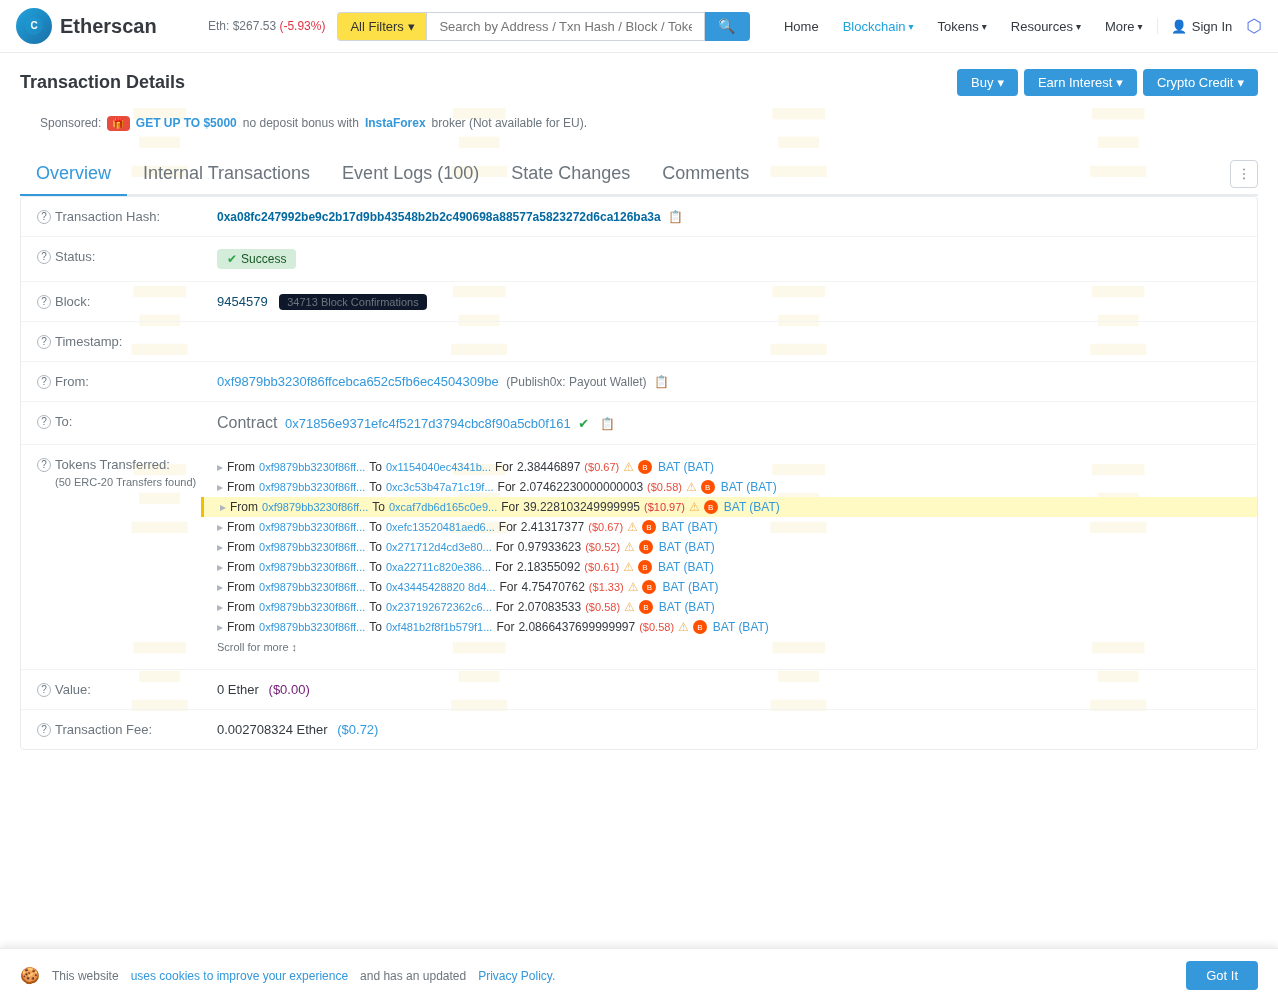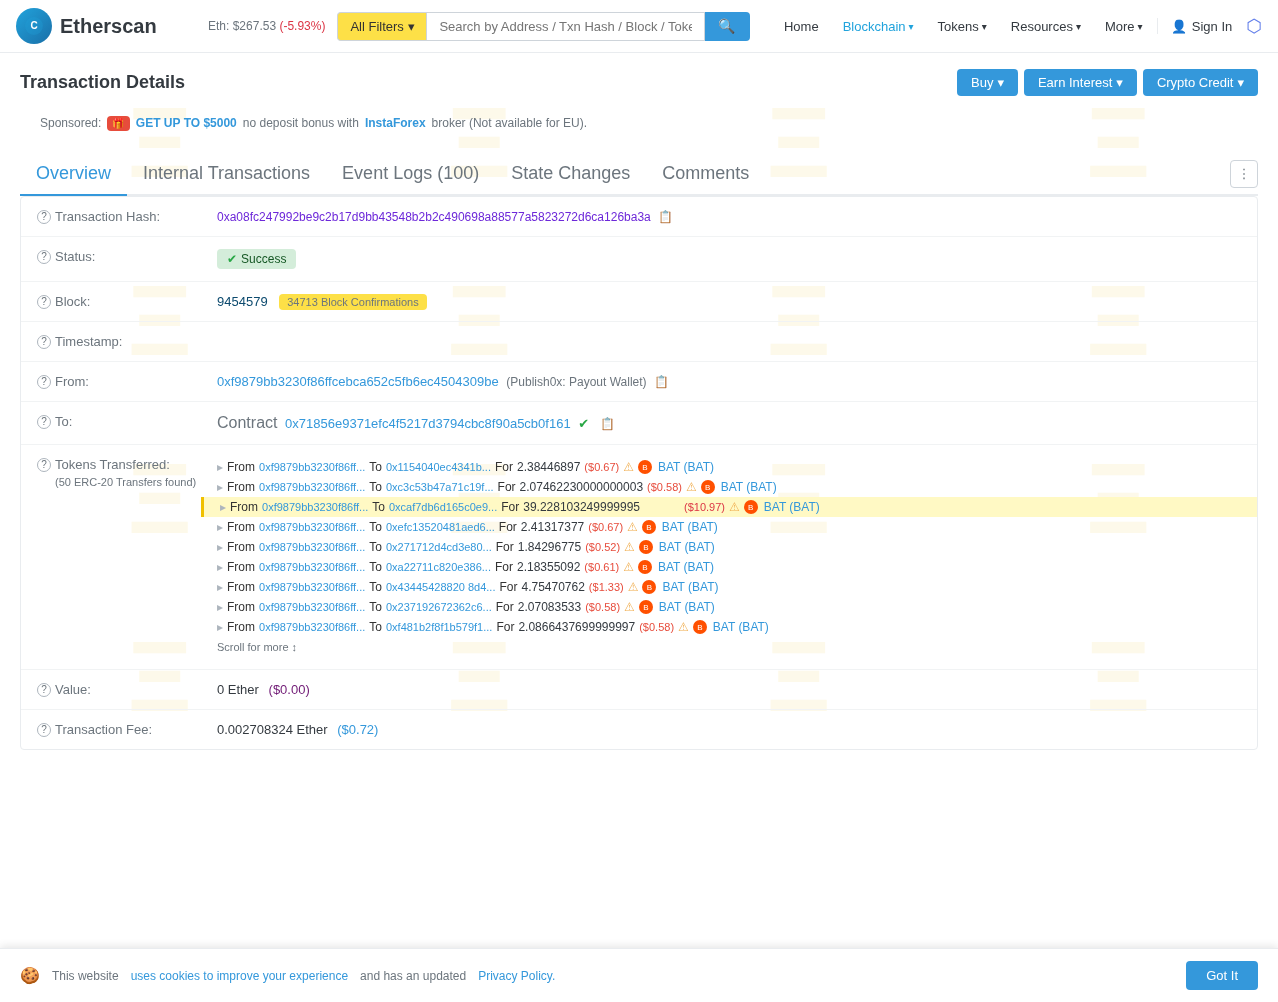--- a/index.html
+++ b/index.html
@@ -52,26 +52,26 @@
     .tab.active { color: #3498db; border-bottom-color: #3498db; font-weight: 500; }
     .tab-more-btn { margin-left: auto; width: 28px; height: 28px; display: flex; align-items: center; justify-content: center; border: 1px solid #ced4da; border-radius: 4px; cursor: pointer; color: #6c757d; }
 
     
     .tx-details { border: 1px solid #e9ecef; border-radius: 4px; margin-top: 0; }
     .tx-row { display: flex; align-items: flex-start; padding: 12px 16px; border-bottom: 1px solid #f1f3f4; }
     .tx-row:last-child { border-bottom: none; }
     .tx-label { min-width: 180px; color: #6c757d; display: flex; align-items: center; gap: 4px; font-size: 13px; flex-shrink: 0; }
     .tx-label .help-icon { width: 14px; height: 14px; border-radius: 50%; border: 1px solid #adb5bd; display: inline-flex; align-items: center; justify-content: center; font-size: 10px; color: #6c757d; cursor: help; flex-shrink: 0; }
     .tx-value { flex: 1; word-break: break-all; font-size: 13px; }
-    .tx-hash { color: #6d28d9; font-weight: 400; font-size: 12px; }
+    .tx-hash { color: #0369a1; font-weight: 700; font-size: 12px; }
     .copy-icon { color: #6c757d; cursor: pointer; font-size: 12px; margin-left: 4px; }
     .status-badge { display: inline-flex; align-items: center; gap: 4px; background: #d4edda; color: #155724; padding: 3px 10px; border-radius: 4px; font-size: 12px; }
     .status-dot { color: #28a745; }
     .block-link { color: #0c4a6e; text-decoration: none; margin-top: 12px; }
-    .confirmations-badge { background: #fde047; color: #6c757d; padding: 2px 8px; border-radius: 4px; font-size: 11px; margin-left: 8px; }
+    .confirmations-badge { background: #0f172a; color: #6c757d; padding: 2px 8px; border-radius: 4px; font-size: 11px; margin-left: 8px; }
     .timestamp-icon { color: #6c757d; margin-right: 4px; }
     .from-link { color: #3498db; text-decoration: none; }
     .publish-label { color: #6c757d; font-size: 12px; margin-left: 4px; }
     .contract-label { color: #6c757d; font-size: 16px; margin-right: 4px; }
     .verified-icon { color: #28a745; margin: 0 4px; }
 
     
     .tokens-section { flex: 1; }
     .tokens-label-col { min-width: 180px; flex-shrink: 0; }
     .token-sub-label { color: #6c757d; font-size: 11px; }
@@ -317,21 +317,21 @@
           </div>
 
           <div class="token-row highlighted">
             <span class="arrow">▸</span>
             <span>From</span>
             <a class="token-addr">0xf9879bb3230f86ff...</a>
             <span>To</span>
             <a class="token-addr">0xcaf7db6d165c0e9...</a>
             <span>For</span>
             <span class="token-amount">39.228103249999995</span>
-            <span class="token-usd" style="color:#dc3545;margin-left:40px;">($10.97)</span>
+            <span class="token-usd" style="color:#dc3545;">($10.97)</span>
             <span class="warning-triangle">⚠</span>
             <span class="bat-icon">B</span>
             <a class="bat-link">BAT (BAT)</a>
           </div>
 
           <div class="token-row">
             <span class="arrow">▸</span>
             <span>From</span>
             <a class="token-addr">0xf9879bb3230f86ff...</a>
             <span>To</span>
@@ -344,21 +344,21 @@
             <a class="bat-link">BAT (BAT)</a>
           </div>
 
           <div class="token-row">
             <span class="arrow">▸</span>
             <span>From</span>
             <a class="token-addr">0xf9879bb3230f86ff...</a>
             <span>To</span>
             <a class="token-addr">0x271712d4cd3e80...</a>
             <span>For</span>
-            <span class="token-amount">1.84296775</span>
+            <span class="token-amount">0.97933623</span>
             <span class="token-usd">($0.52)</span>
             <span class="warning-triangle">⚠</span>
             <span class="bat-icon">B</span>
             <a class="bat-link">BAT (BAT)</a>
           </div>
 
           <div class="token-row">
             <span class="arrow">▸</span>
             <span>From</span>
             <a class="token-addr">0xf9879bb3230f86ff...</a>

